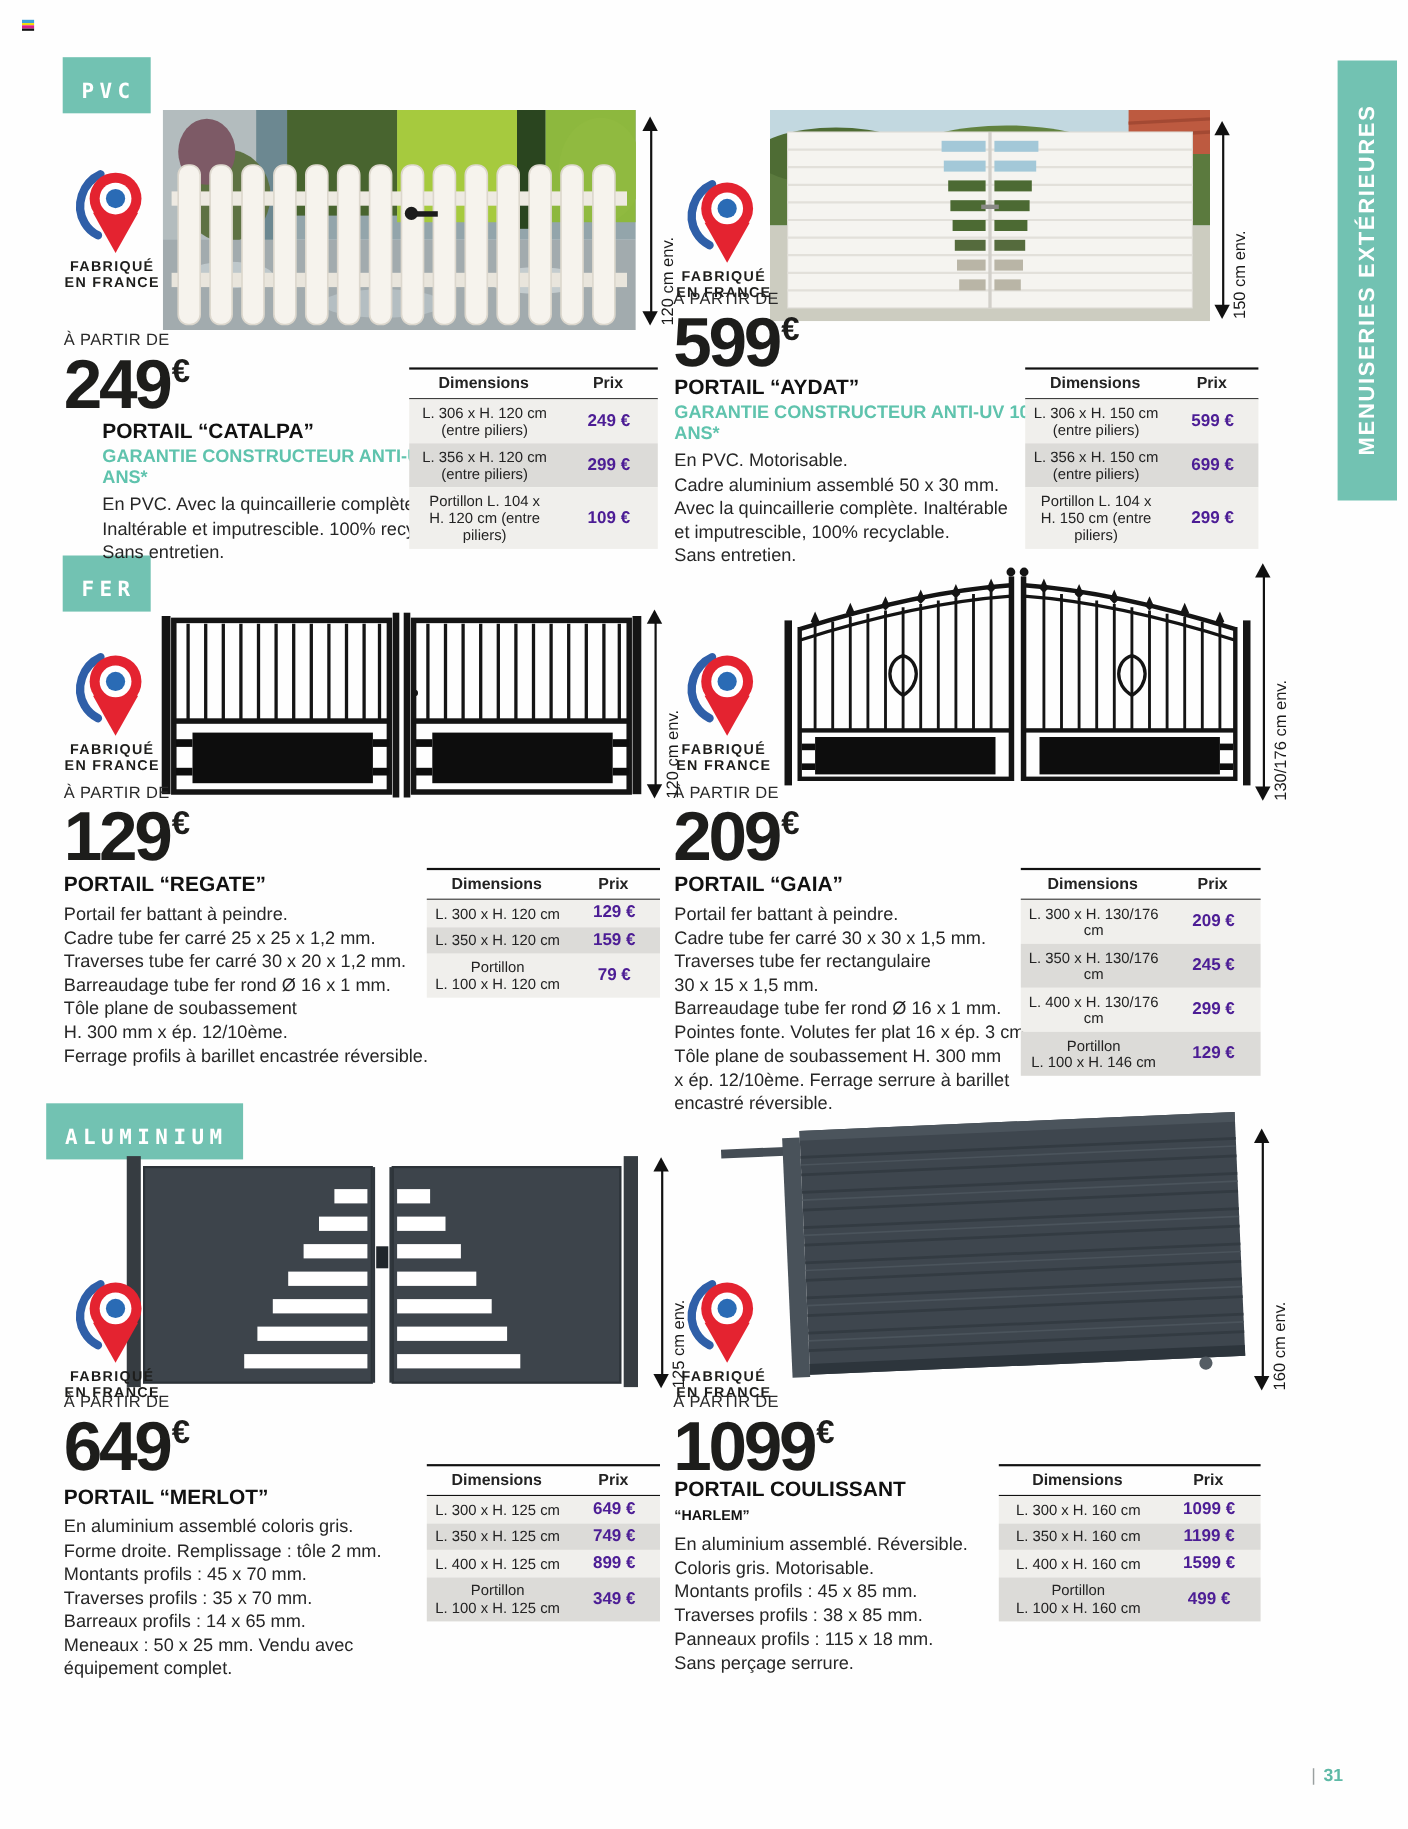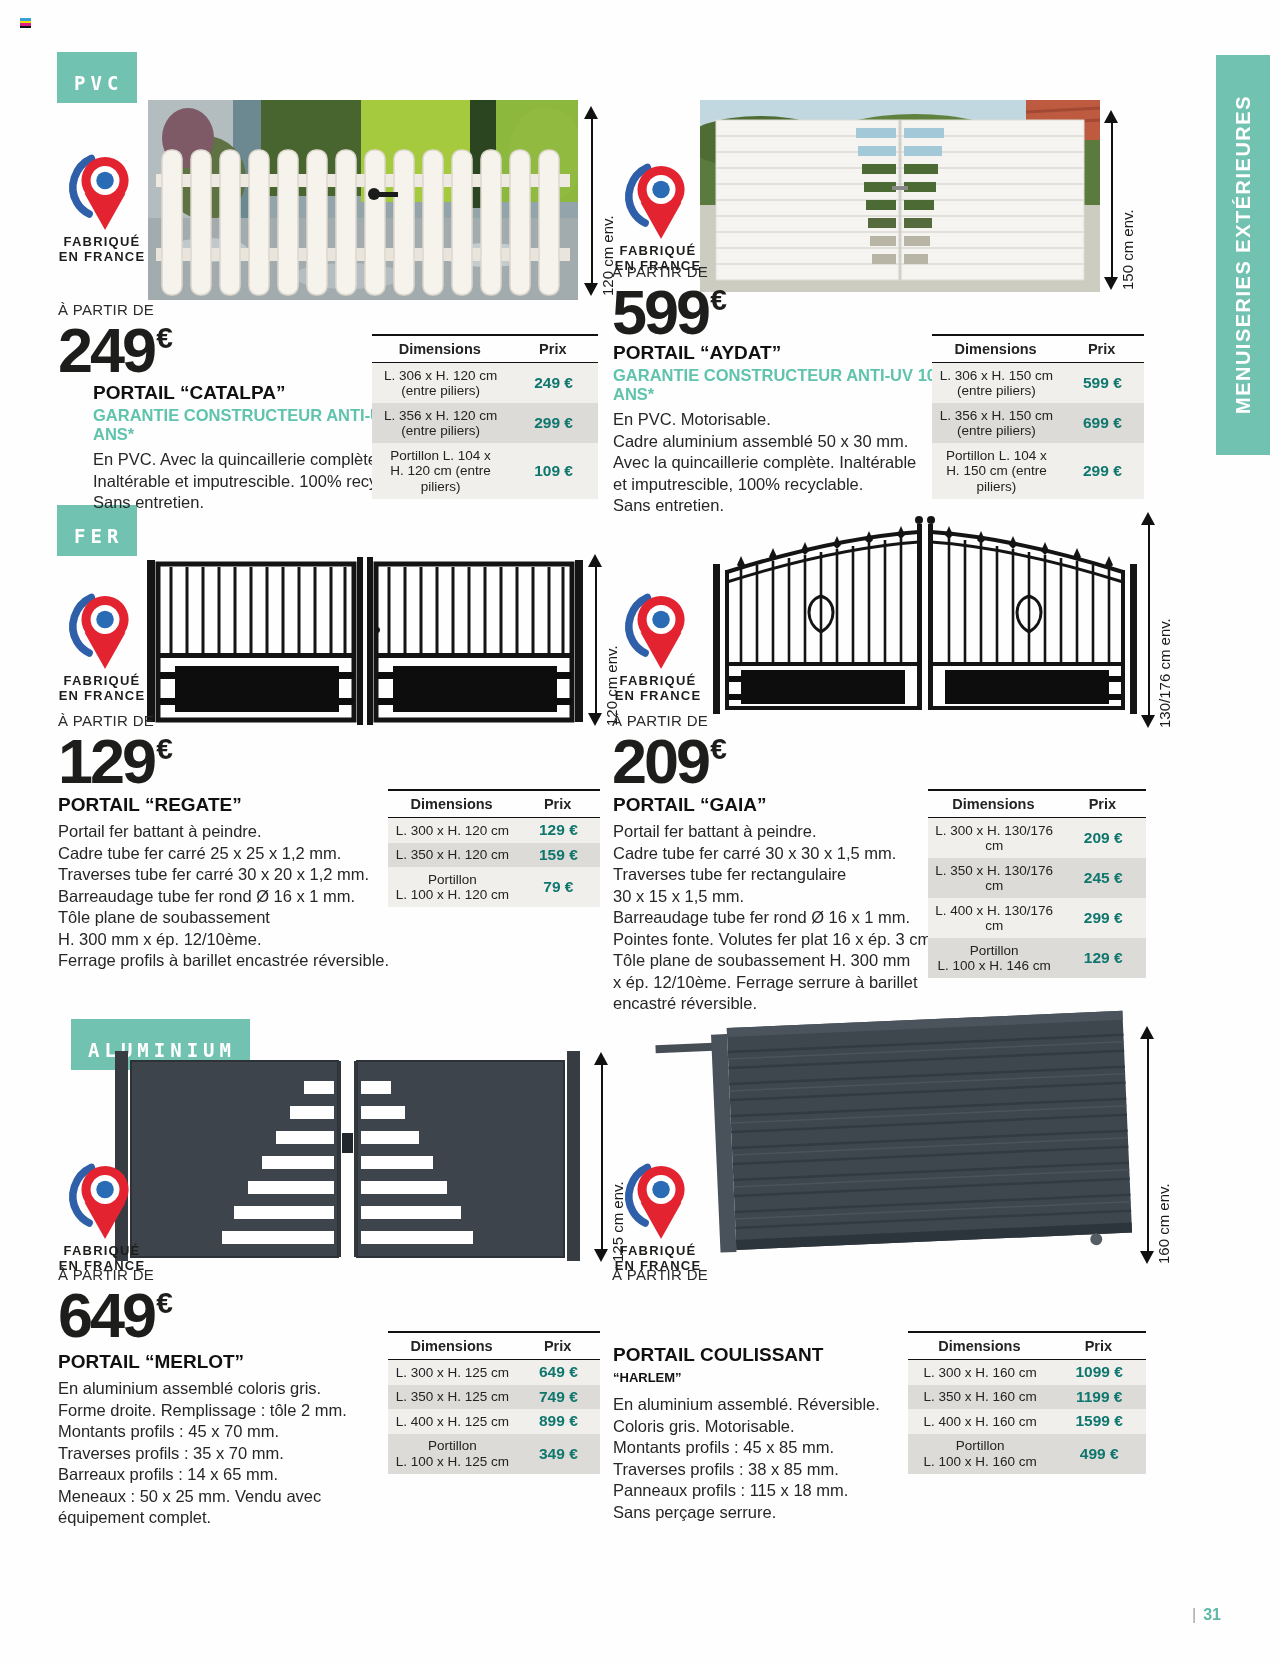--- a/index.html
+++ b/index.html
@@ -45,21 +45,21 @@
   
   .ptable{position:absolute;font-size:13.5px;}
   .thead{display:flex;border-top:2px solid #111;border-bottom:1.5px solid #111;
     font-weight:bold;font-size:14.5px;padding:5px 0;}
   .h-dim{flex:1.5;text-align:center;}
   .h-prix{flex:1;text-align:center;}
   .trow{display:flex;align-items:center;}
   .trow.odd{background:#f0efec;}
   .trow.even{background:#dcdbd8;}
   .tdim{flex:1.5;text-align:center;padding:4.5px 2px;line-height:15.5px;}
-  .tprice{flex:1;text-align:center;font-weight:bold;font-size:15.5px;color:#0f766e;}
+  .tprice{flex:1;text-align:center;font-weight:bold;font-size:15.5px;color:#4c1d95;}
 
   
   .dimarrow{position:absolute;display:flex;}
   .varrow{width:15px;position:relative;}
   .varrow .bar{position:absolute;left:6.5px;top:9px;bottom:9px;width:2px;background:#111;}
   .varrow .tri{position:absolute;left:0;width:0;height:0;
     border-left:7.5px solid transparent;border-right:7.5px solid transparent;}
   .varrow .tri-up{top:0;border-bottom:13px solid #111;}
   .varrow .tri-down{bottom:0;border-top:13px solid #111;}
   .dimlabel{writing-mode:vertical-rl;transform:rotate(180deg);font-size:15px;color:#1a1a1a;
@@ -80,21 +80,21 @@
 
   <div class="regmark">
     <i class="rm1"></i>
       <i class="rm2"></i>
       <i class="rm3"></i>
       <i class="rm4"></i>
   </div>
 
   <div class="section-label" style="left:57px;top:52px;">PVC</div>
   <div class="section-label" style="left:57px;top:505px;">FER</div>
-  <div class="section-label" style="left:71px;top:1003px;margin-top:16px;">ALUMINIUM</div>
+  <div class="section-label" style="left:42px;top:1003px;">ALUMINIUM</div>
 
   <div class="sidebar">
     <span>MENUISERIES EXTÉRIEURES</span>
   </div>
 
   <div class="gate-img" style="left:148px;top:100px;width:430px;height:200px;">
     <svg viewBox="0 0 430 200" preserveAspectRatio="none">
       <rect width="430" height="118" fill="#93a5ab"></rect>
       <rect x="0" y="0" width="85" height="118" fill="#b3bcbe"></rect>
       <rect x="85" y="0" width="28" height="118" fill="#6c8891"></rect>
@@ -657,20 +657,21 @@
       <circle cx="54" cy="45" r="19" fill="#ffffff"></circle>
       <circle cx="54" cy="45" r="11.5" fill="#2a6bb5"></circle>
     </svg>
     <div class="t">
       <div>FABRIQUÉ</div>
       <div>EN FRANCE</div>
     </div>
   </div>
   <div class="pricewrap" style="left:612px;top:1266px;">
     <div class="from">À PARTIR DE</div>
+    <div class="bigprice"><span>1099</span><span class="eur">€</span></div>
   </div>
   <div class="pinfo" style="left:613px;top:1343px;">
     <div class="pname">PORTAIL COULISSANT</div>
     <div class="pname2">“HARLEM”</div>
 
     <div class="desc">
         <div>En aluminium assemblé. Réversible.</div>
         <div>Coloris gris. Motorisable.</div>
         <div>Montants profils : 45 x 85 mm.</div>
         <div>Traverses profils : 38 x 85 mm.</div>

